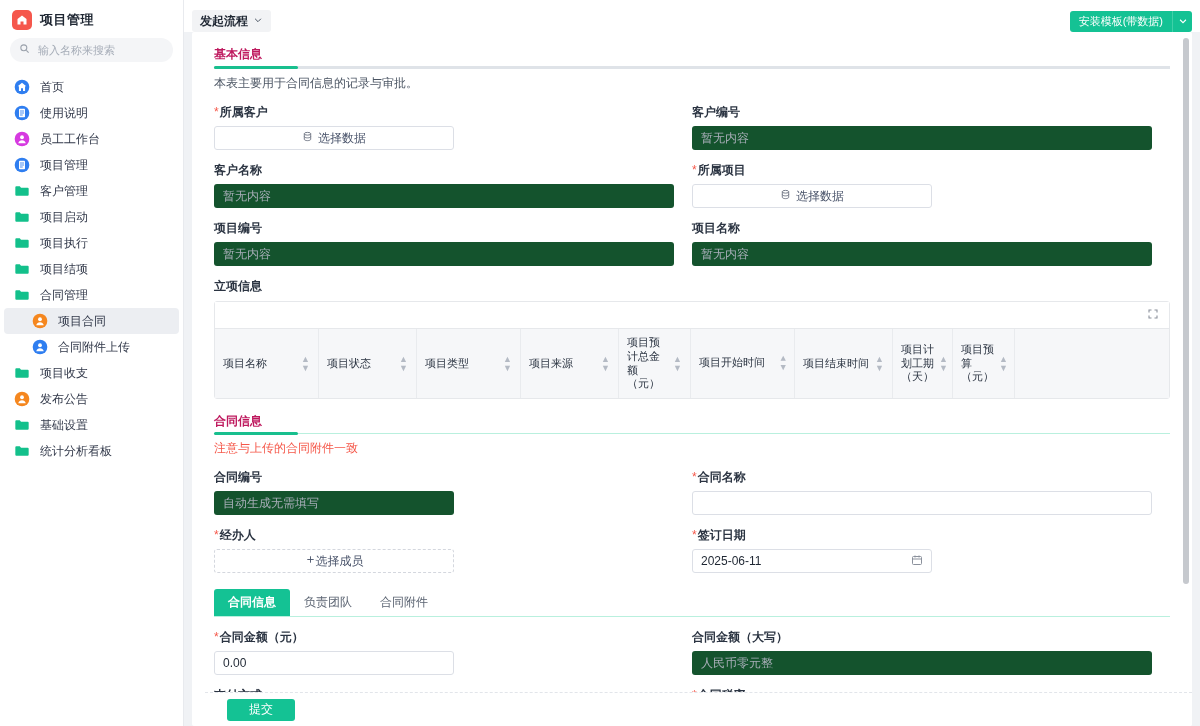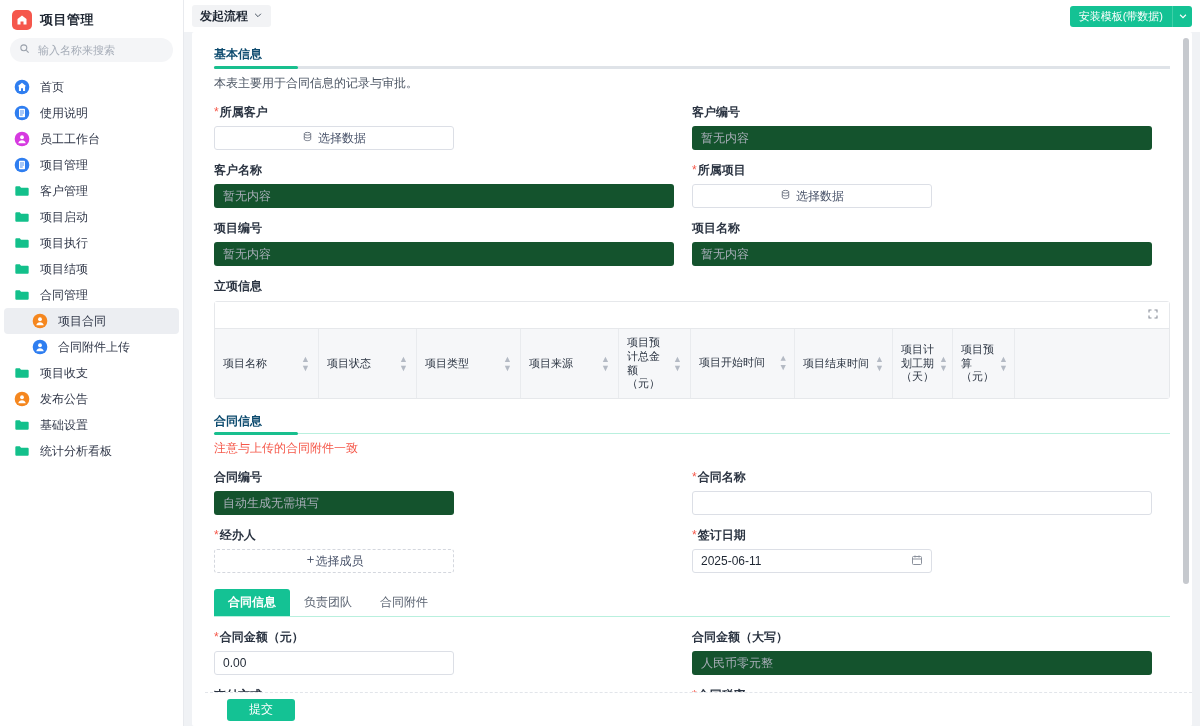--- a/index.html
+++ b/index.html
@@ -49,21 +49,21 @@
   .nav-item.sub { padding-left: 28px; }
   .nav-item.active { background: #eceef2; }
   .nav-label { font-size: 12px; color: #32394a; white-space: nowrap; }
   .nav-item.sub .nav-label { color: #32394a; }
   .ico { width: 16px; height: 16px; flex: 0 0 16px; display:block; }
 
   
   .main { flex: 1 1 auto; height: 726px; display: flex; flex-direction: column; min-width: 0; }
   .topbar {
     height: 32px; flex: 0 0 32px; background: #fff;
-    display: flex; align-items: center; justify-content: space-between;
+    display: flex; align-items: flex-end; justify-content: space-between;
     padding: 0 8px 0 8px;
   }
   .flow-btn {
     display: inline-flex; align-items: center; gap: 5px;
     background: #f2f3f5; border-radius: 3px; height: 22px; padding: 0 8px;
     font-size: 12px; font-weight: bold; color: #1f2733; cursor: pointer;
   }
   .topbar-right { display: flex; align-items: stretch; }
   .install-btn {
     background: #14c294; color: #fff; border: 0; height: 21px;
@@ -78,21 +78,21 @@
 
   .canvas { flex: 1 1 auto; padding: 0 8px 0 8px; min-height: 0; position: relative; }
   .panel {
     background: #fff; height: 100%; border-radius: 2px;
     position: relative; overflow: hidden;
   }
   .panel-inner { padding: 14px 22px 0 22px; height: 100%; }
 
   
   .sec { margin-bottom: 2px; }
-  .sec-title { font-size: 12px; font-weight: bold; color: #0c4a6e; padding-bottom: 3px; }
+  .sec-title { font-size: 12px; font-weight: bold; color: #be185d; padding-bottom: 3px; }
   .sec-rule { height: 3px; background: #dfe3e8; position: relative; }
   .sec-rule::before {
     content:""; position: absolute; left: 0; top: 0; height: 3px; width: 84px;
     background: #18bf8e; border-radius: 2px;
   }
   .sec-rule.thin { height: 1px; background: #b9f0de; }
   .sec-rule.thin::before { height: 3px; top: -1px; }
   .sec-desc { font-size: 12px; color: #4b5563; padding: 6px 0 0 0; }
   .sec-warn { font-size: 12px; color: #f5584a; padding: 6px 0 0 0; }
 

